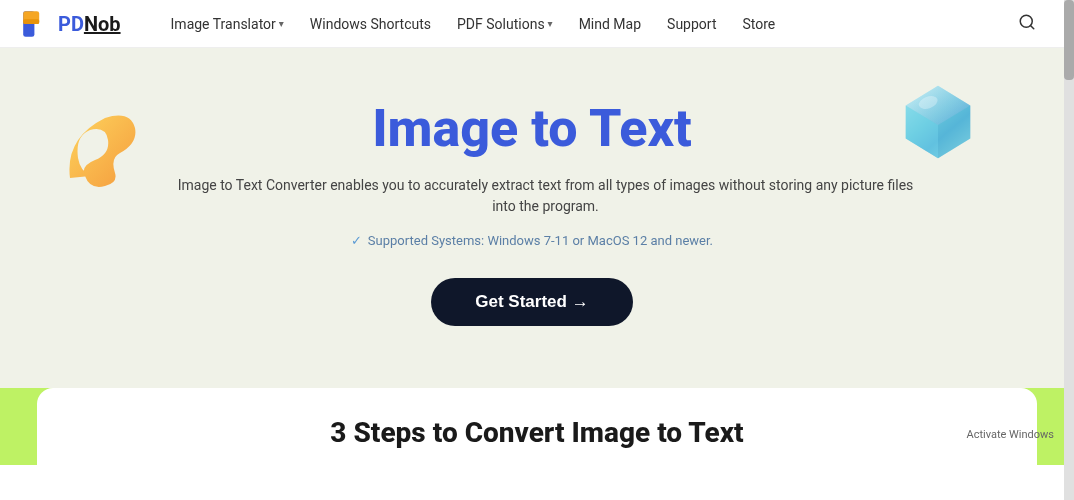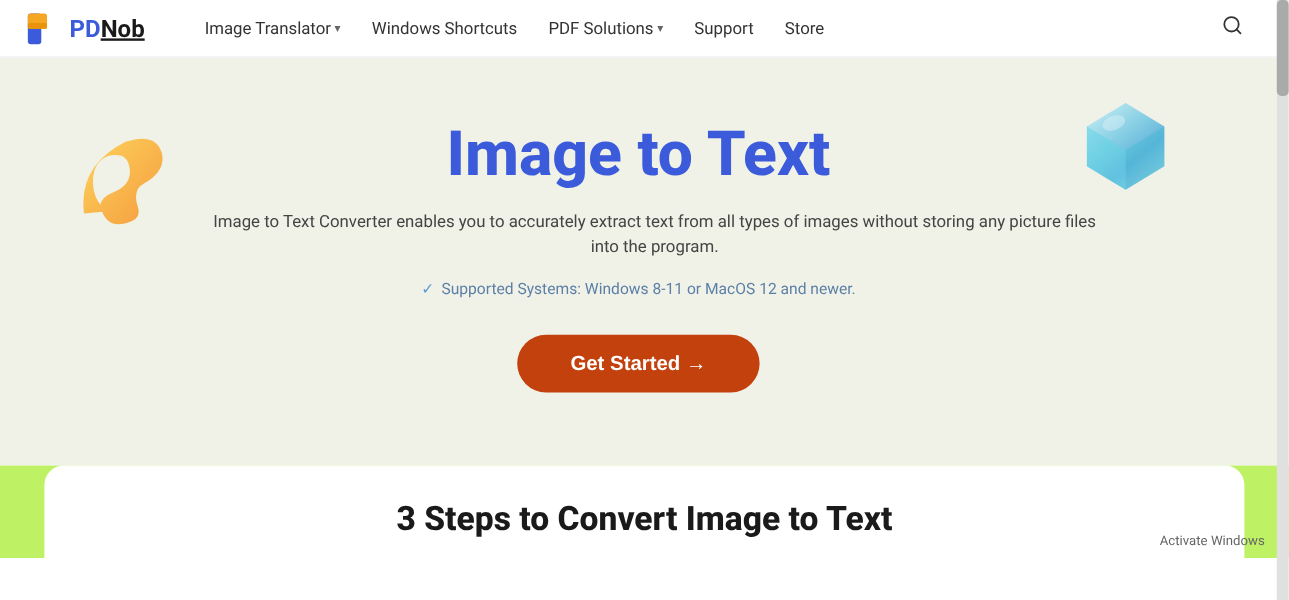--- a/index.html
+++ b/index.html
@@ -152,21 +152,21 @@
       display: flex;
       align-items: center;
       gap: 6px;
     }
 
     .check-icon {
       color: #5b9bd5;
     }
 
     .cta-button {
-      background: #c2410c;
+      background: #0f172a;
       color: #fff;
       border: none;
       border-radius: 50px;
       padding: 14px 44px;
       font-size: 17px;
       font-weight: 600;
       cursor: pointer;
       display: flex;
       align-items: center;
       gap: 8px;
@@ -185,21 +185,21 @@
     .bottom-title {
       font-size: 28px;
       font-weight: 800;
       color: #1a1a1a;
       text-align: center;
     }
 
     
     .activation-watermark {
       position: absolute;
-      bottom: 8px;
+      bottom: 24px;
       right: 20px;
       font-size: 11px;
       color: #666;
       text-align: right;
       pointer-events: none;
     }
 
     
     .crystal-ball {
       width: 88px;
@@ -236,20 +236,23 @@
     <div class="nav-item">
       <span>Image Translator</span>
       <span class="nav-chevron">▾</span>
     </div>
     <div class="nav-item">
       <span>Windows Shortcuts</span>
     </div>
     <div class="nav-item">
       <span>PDF Solutions</span>
       <span class="nav-chevron">▾</span>
+    </div>
+    <div class="nav-item">
+      <span>Mind Map</span>
     </div>
     <div class="nav-item">
       <span>Support</span>
     </div>
     <div class="nav-item">
       <span>Store</span>
     </div>
     <div class="nav-search">
       <svg width="18" height="18" viewBox="0 0 24 24" fill="none" stroke="#333" stroke-width="2" stroke-linecap="round" stroke-linejoin="round">
         <circle cx="11" cy="11" r="8"></circle>
@@ -297,21 +300,21 @@
       <ellipse cx="35" cy="25" rx="10" ry="6" fill="white" opacity="0.3" transform="rotate(-20,35,25)"></ellipse>
     </svg>
   </div>
 
   <h1 class="hero-title">Image to Text</h1>
 
   <p class="hero-subtitle">Image to Text Converter enables you to accurately extract text from all types of images without storing any picture files into the program.</p>
 
   <p class="hero-supported">
     <span class="check-icon">✓</span>
-    <span>Supported Systems: Windows 8-11 or MacOS 12 and newer.</span>
+    <span>Supported Systems: Windows 7-11 or MacOS 12 and newer.</span>
   </p>
 
   <button class="cta-button">Get Started →</button>
 
 </section>
 
 <div style="background:#bef264; padding: 0 20px 0; position:relative;">
   <div class="bottom-section">
     <h2 class="bottom-title">3 Steps to Convert Image to Text</h2>
   </div>

